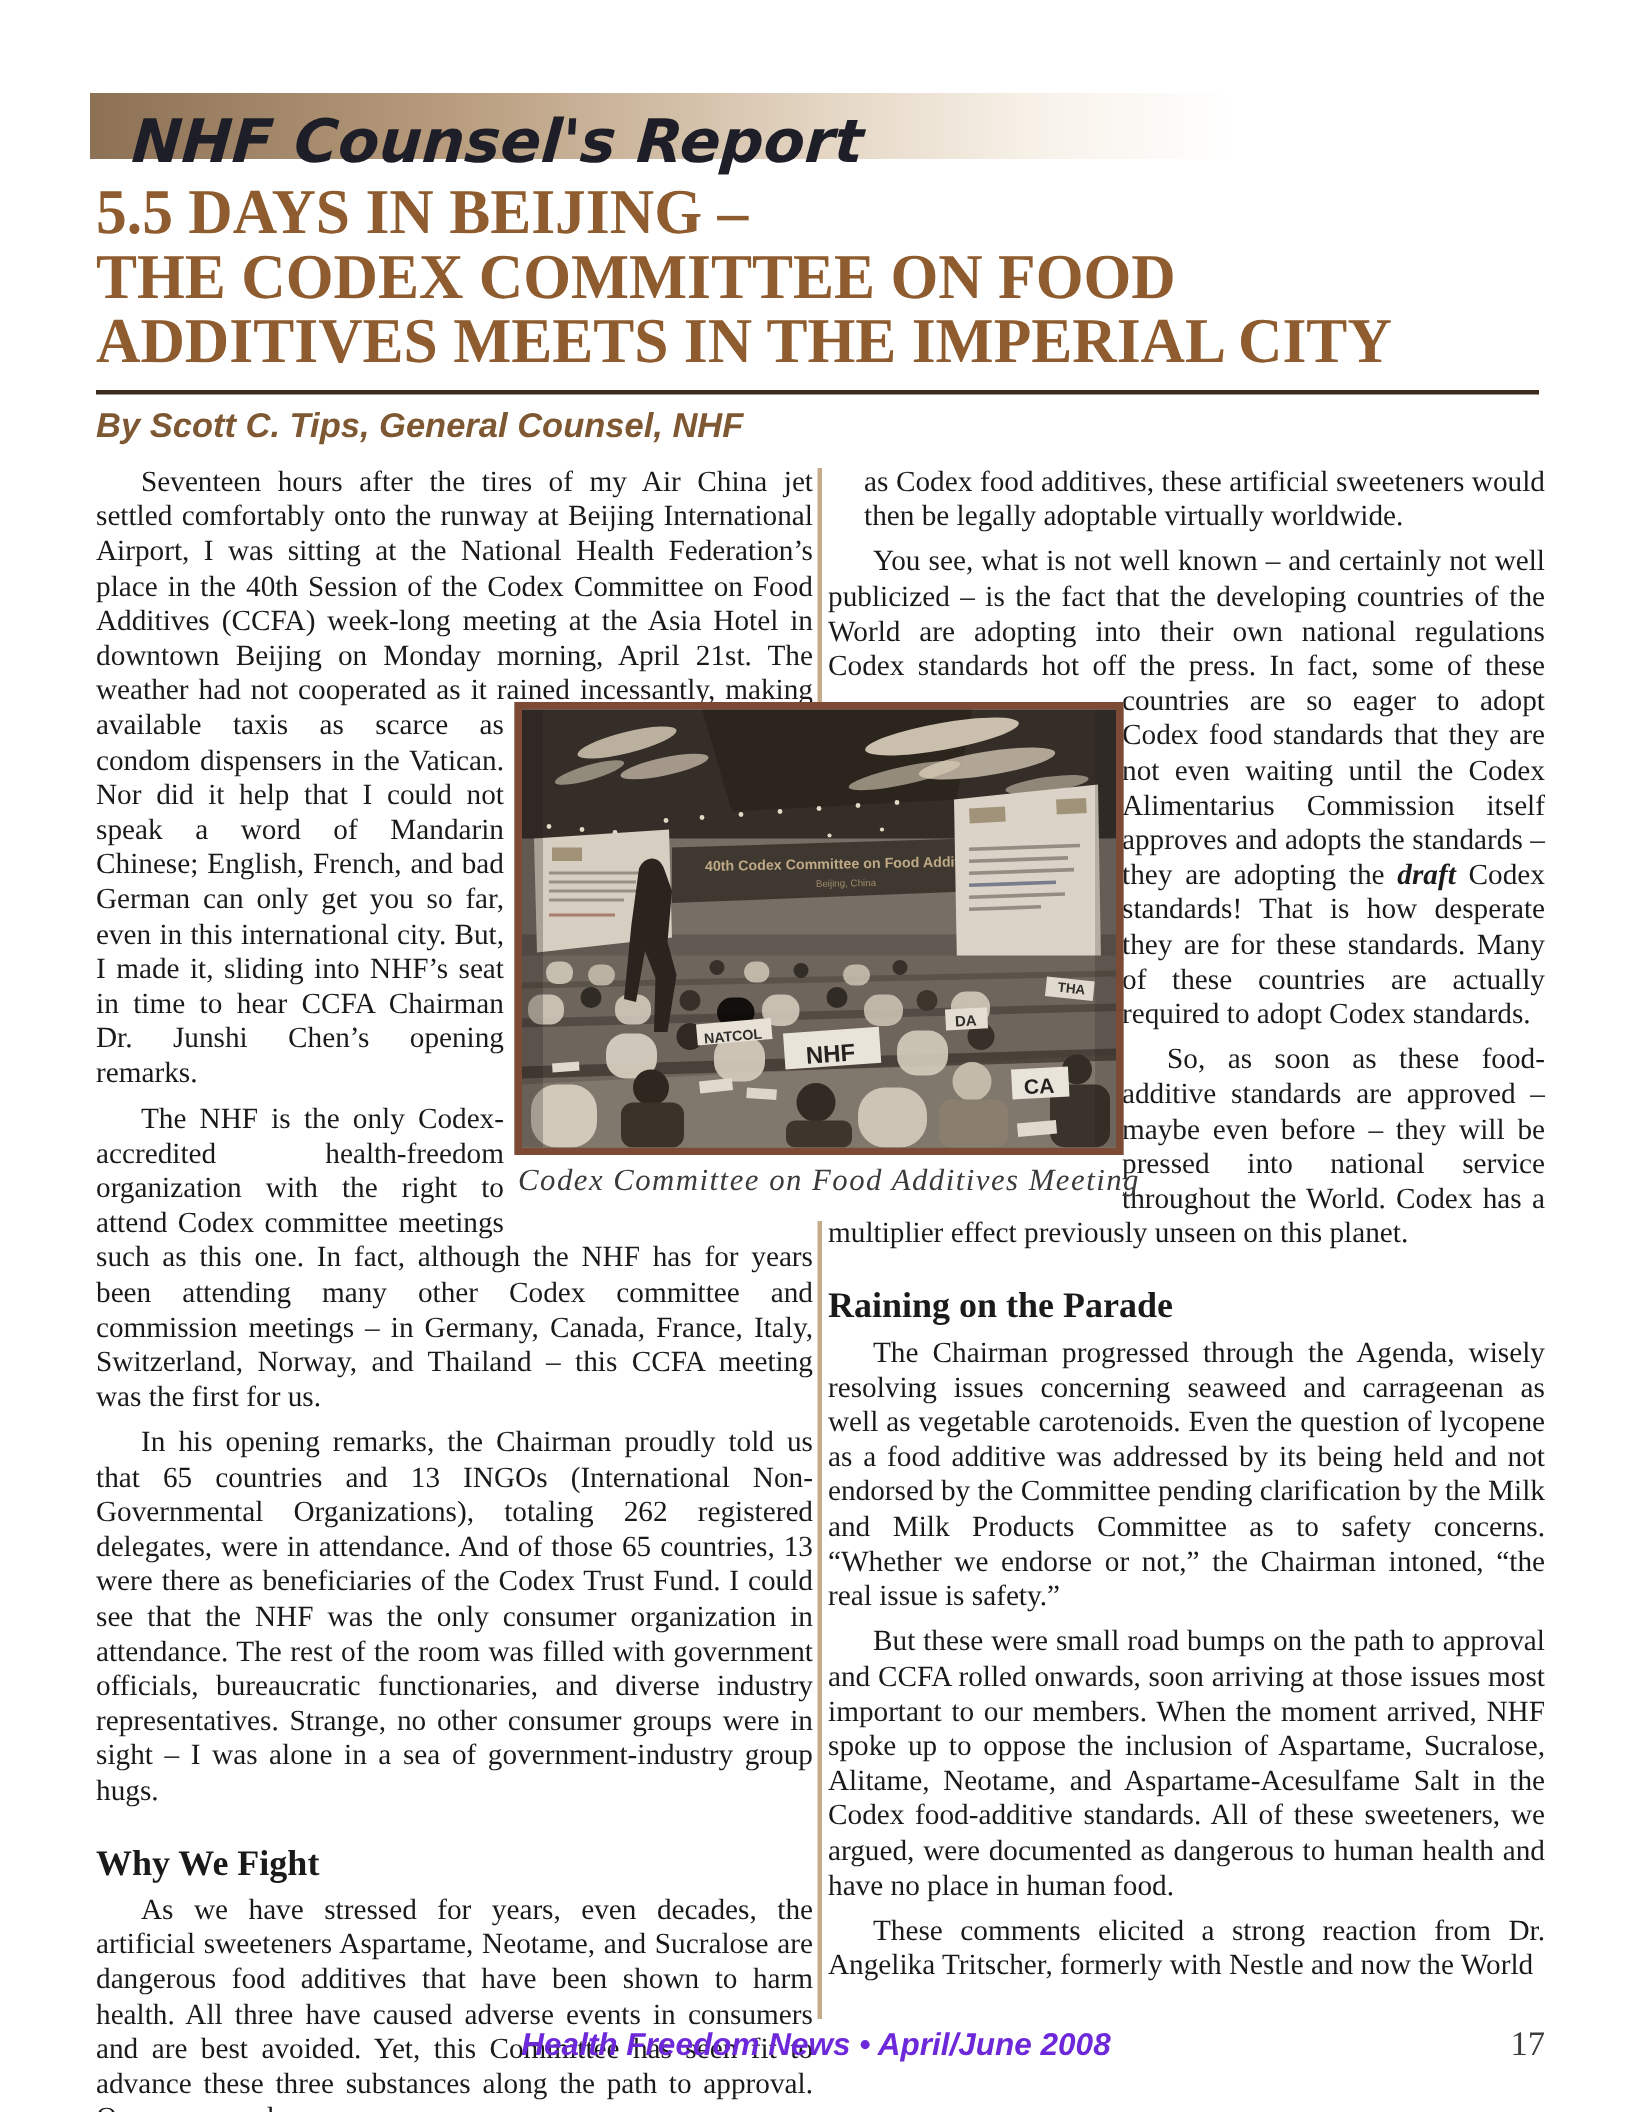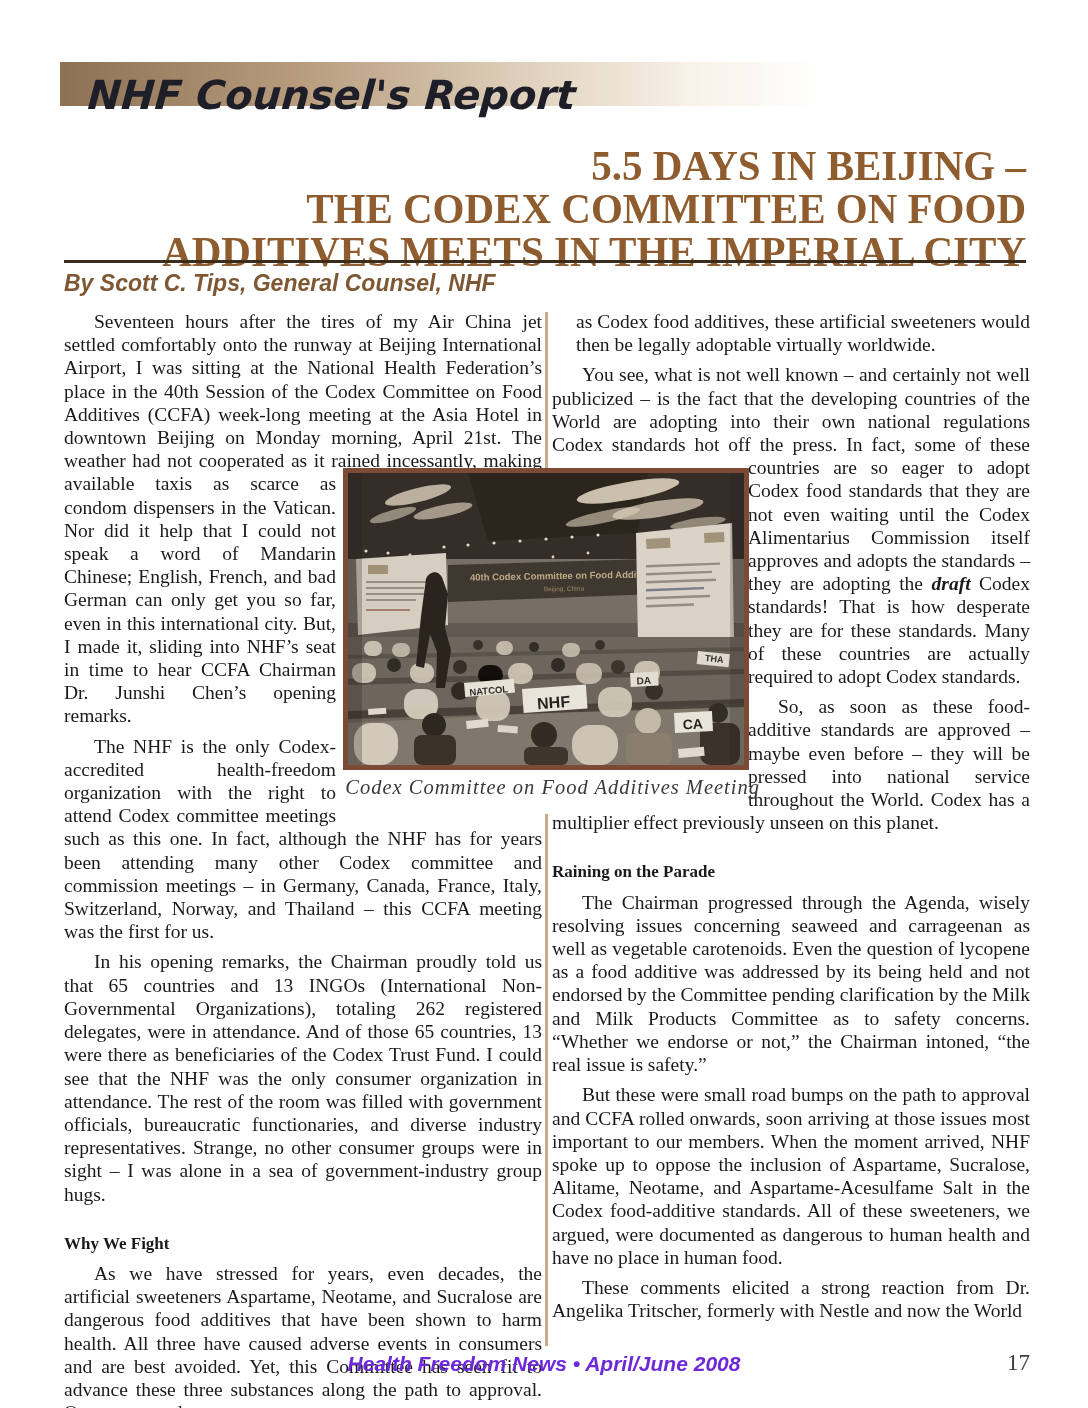--- a/index.html
+++ b/index.html
@@ -28,23 +28,23 @@
     font-style: italic;
     font-weight: bold;
     font-size: 40px;
     letter-spacing: 0px;
     color: #1e1e28;
     transform: skewX(-4deg);
     white-space: nowrap;
   }
   .title {
     position: absolute;
-    left: 64px; top: 144px;
+    left: 64px; top: 120px;
     width: 962px;
-    text-align: right;
+    text-align: left;
     color: #8e5c2e;
     font-size: 41px;
     line-height: 43px;
     font-weight: bold;
     letter-spacing: 0px;
   }
   .title .tline { display: block; transform: scale(1, 1.04); }
   .title-rule {
     position: absolute;
     left: 64px; top: 260px;
@@ -72,21 +72,21 @@
     text-align: justify;
     color: #1a1a1a;
   }
   .col-left  { left: 64px; }
   .col-right { left: 552px; }
   .col p { margin: 0; text-indent: 30px; }
   .col p + p, .col h3 + p, .col p.gap { margin-top: 7px; }
   .col p.noindent { text-indent: 0; margin-left: 24px; }
   .col h3 {
     margin: 26px 0 0 0;
-    font-size: 17px;
+    font-size: 24px;
     font-weight: bold;
     text-indent: 0;
   }
   .wrap-right { float: right; width: 206px; height: 352px; }
   .wrap-left  { float: left;  width: 196px; height: 350px; }
   .emph { font-style: italic; font-weight: bold; }
 
   
   .divider {
     position: absolute;

